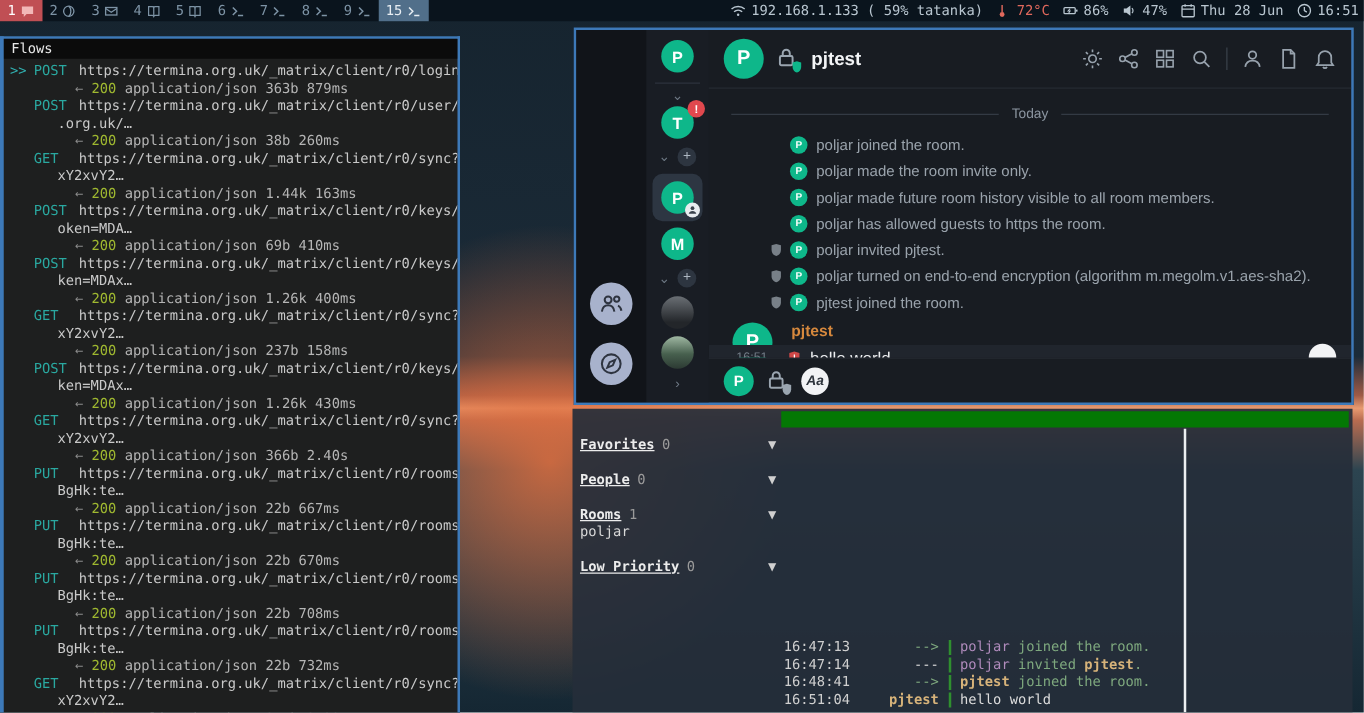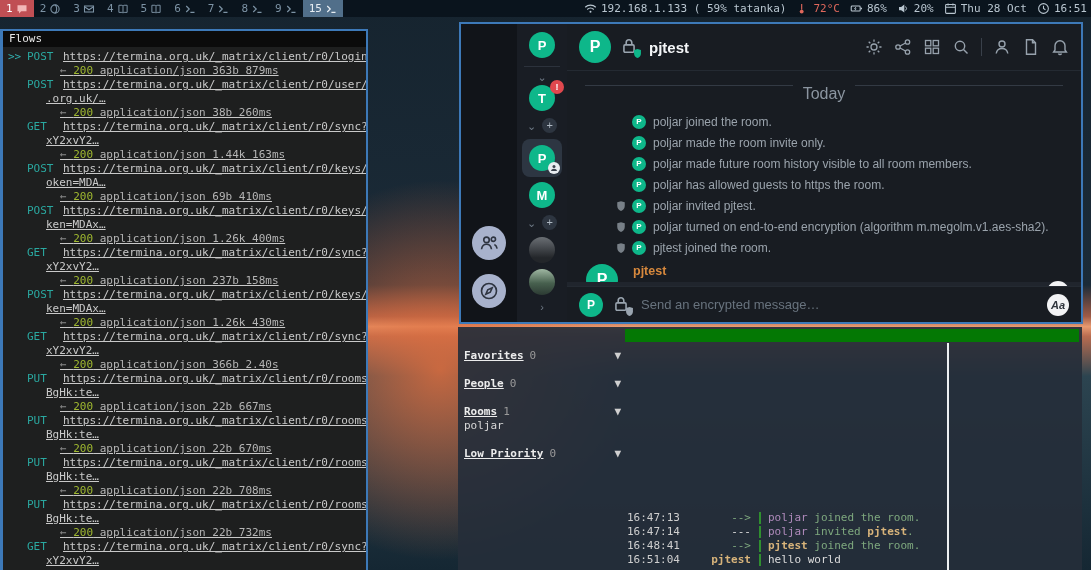--- a/index.html
+++ b/index.html
@@ -27,21 +27,21 @@
   #tray .ticon svg{width:13px;height:13px;}
   .temp{color:#e0685c;}
   .temp-icon{color:#e0685c;}
 
   
   #mitm{position:absolute;left:0;top:29px;width:368px;height:553px;background:#1e1f1f;
     border-left:3px solid #3d79b8;border-top:2px solid #3d79b8;border-right:2px solid #3d79b8;
     box-sizing:border-box;overflow:hidden;}
   #mitm-title{height:16px;background:#0b0b0b;color:#e8e8e8;font-size:11px;line-height:16px;padding-left:6px;}
   #mitm-list{padding:3px 0 0 5px;font-size:11px;line-height:14px;color:#c9c9c9;white-space:pre;}
-  .fl-line{height:14px;overflow:hidden;text-decoration:underline;}
+  .fl-line{height:14px;overflow:hidden;}
   .fl-marker{display:inline-block;width:19px;color:#31b0b0;}
   .fl-method{display:inline-block;width:36px;color:#2aa8a0;}
   .fl-wrap{padding-left:38px;}
   .fl-resp{padding-left:52px;}
   .fl-arrow{color:#8a8a8a;}
   .fl-code{color:#9fb830;}
   .fl-meta{color:#b5b5b5;text-align:right;}
 
   
   #element{position:absolute;left:459px;top:22px;width:624px;height:302px;box-sizing:border-box;
@@ -73,21 +73,21 @@
     display:flex;align-items:center;justify-content:center;flex:none;}
   .lockshield{position:relative;width:20px;height:20px;color:#9aa5b0;flex:none;}
   .lockshield svg.lk{width:18px;height:18px;}
   .lockshield svg.sh{position:absolute;right:-3px;bottom:-2px;width:11px;height:11px;color:#0eb78a;}
   #room-title{font-size:15px;font-weight:700;color:#f3f5f7;}
   #el-header-icons{margin-left:auto;display:flex;align-items:center;gap:11px;color:#97a2ad;}
   #el-header-icons .hic{width:18px;height:18px;display:inline-flex;}
   #el-header-icons .hic svg{width:18px;height:18px;}
   .hdr-sep{width:1px;height:18px;background:#39404a;}
   #el-timeline{flex:1;position:relative;overflow:hidden;}
-  #today-divider{display:flex;gap:10px;color:#8b95a0;font-size:16px;margin:14px 18px 8px 18px;}
+  #today-divider{display:flex;align-items:center;gap:10px;color:#8b95a0;font-size:11px;margin:14px 18px 8px 18px;}
   #today-divider:before,#today-divider:after{content:"";flex:1;height:1px;background:#333a44;}
   .ev-row{display:flex;align-items:center;height:21px;padding-left:48px;font-size:12px;color:#9aa3ac;}
   .ev-warn{width:15px;flex:none;display:flex;align-items:center;color:#788088;margin-right:2px;}
   .ev-warn svg{width:12px;height:12px;}
   .ev-av{width:14px;height:14px;border-radius:50%;background:#0eb78a;color:#fff;font-size:8px;font-weight:700;
     display:flex;align-items:center;justify-content:center;margin-right:7px;flex:none;}
   #msg-group{position:relative;margin-top:6px;}
   #msg-avatar{position:absolute;left:19px;top:0;}
   #msg-sender{padding-left:66px;font-size:12.5px;font-weight:700;color:#d6883d;height:18px;}
   #msg-row{position:relative;height:21px;background:#20252d;display:flex;align-items:center;}
@@ -231,26 +231,26 @@
     <span class="ticon"><svg viewBox="0 0 16 16" fill="none" stroke="currentColor" stroke-width="1.3">
           <rect x="1.5" y="5" width="11" height="6" rx="1"></rect>
           <rect x="13" y="7" width="1.8" height="2" fill="currentColor" stroke="none"></rect>
           <path d="M7.5 6 5.5 8.3h2L6 10.5" stroke-width="1"></path>
         </svg></span>
     <span>86%</span>
     <span class="ticon"><svg viewBox="0 0 16 16" fill="currentColor">
           <path d="M2.5 6v4h2.6L9 13V3L5.1 6z"></path>
           <path d="M10.5 5.5a3.5 3.5 0 0 1 0 5" fill="none" stroke="currentColor" stroke-width="1.2"></path>
         </svg></span>
-    <span>20%</span>
+    <span>47%</span>
     <span class="ticon"><svg viewBox="0 0 16 16" fill="none" stroke="currentColor" stroke-width="1.3">
           <rect x="2" y="3" width="12" height="11" rx="1"></rect>
           <path d="M2 6.5h12M5 1.8v2.4M11 1.8v2.4"></path>
         </svg></span>
-    <span>Thu 28 Oct</span>
+    <span>Thu 28 Jun</span>
     <span class="ticon"><svg viewBox="0 0 16 16" fill="none" stroke="currentColor" stroke-width="1.3">
           <circle cx="8" cy="8" r="6"></circle>
           <path d="M8 4.5V8l2.4 1.5"></path>
         </svg></span>
     <span>16:51</span>
   </div>
 </div>
 
 <div id="mitm" class="mono">
   <div id="mitm-title">Flows</div>
@@ -434,21 +434,20 @@
       <div class="sm-av">P</div>
       <div class="lockshield">
         <svg class="lk" viewBox="0 0 16 16" fill="none" stroke="currentColor" stroke-width="1.4">
             <rect x="3.5" y="7" width="9" height="6.5" rx="1"></rect>
             <path d="M5.5 7V5a2.5 2.5 0 0 1 5 0v2"></path>
           </svg>
         <svg class="sh" viewBox="0 0 16 16" fill="#9aa5b0">
             <path d="M8 1.5 13 3v5c0 3.5-2.5 5.8-5 6.5C5.5 13.8 3 11.5 3 8V3z"></path>
           </svg>
       </div>
-      <div id="composer-placeholder">Send an encrypted message…</div>
       <div id="format-btn">Aa</div>
     </div>
 
   </div>
 </div>
 
 <div id="term">
   <div id="term-roomlist">
       <div class="rl-header">
         <span class="rl-name">Favorites</span>

